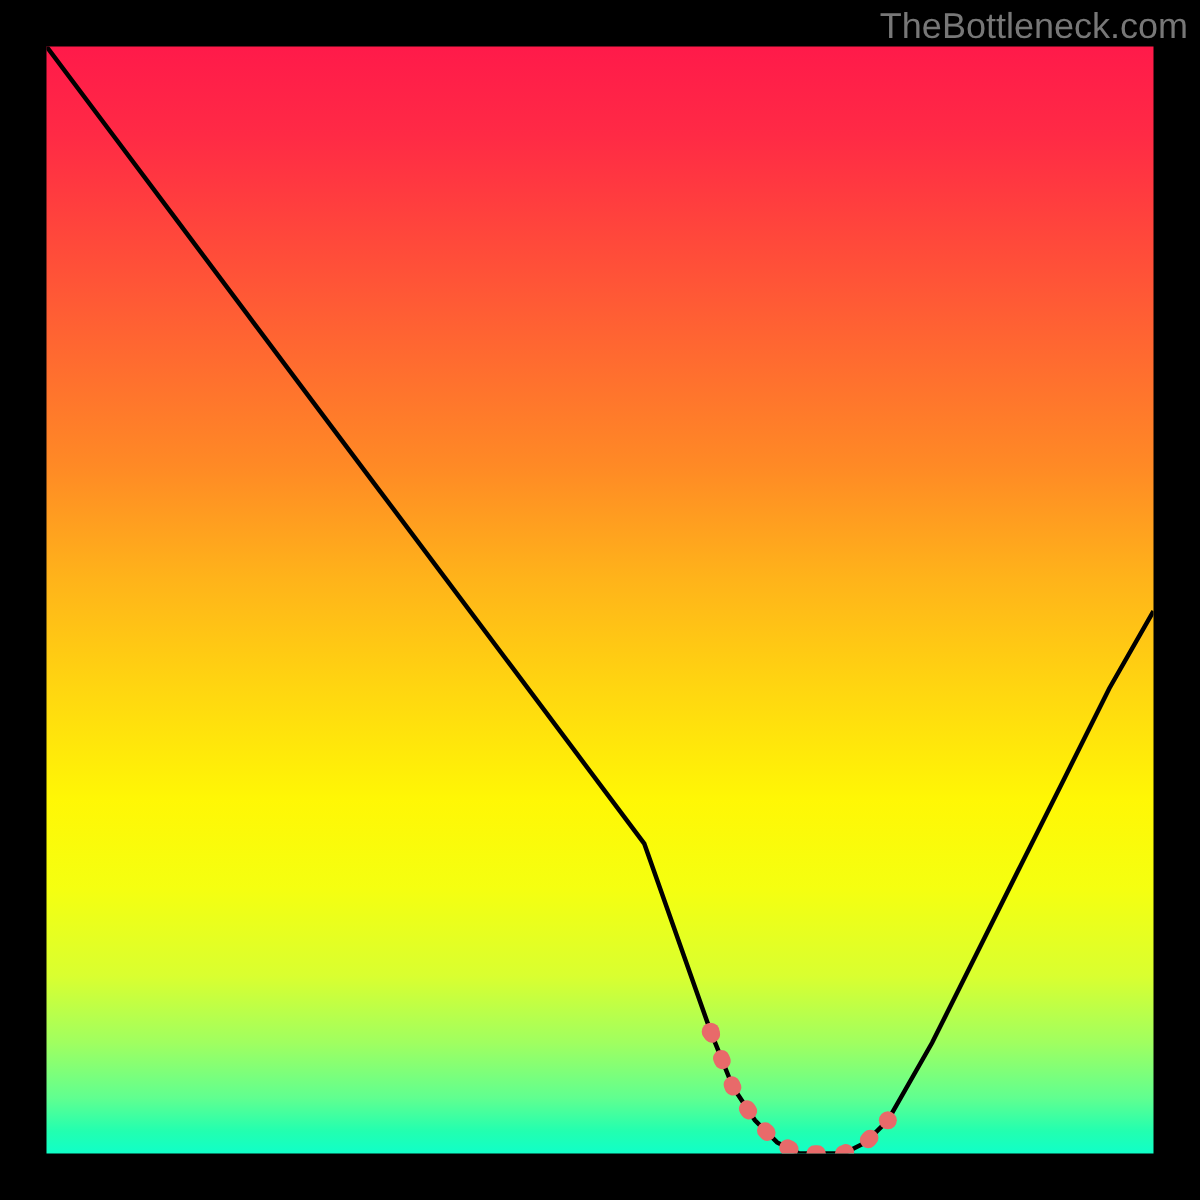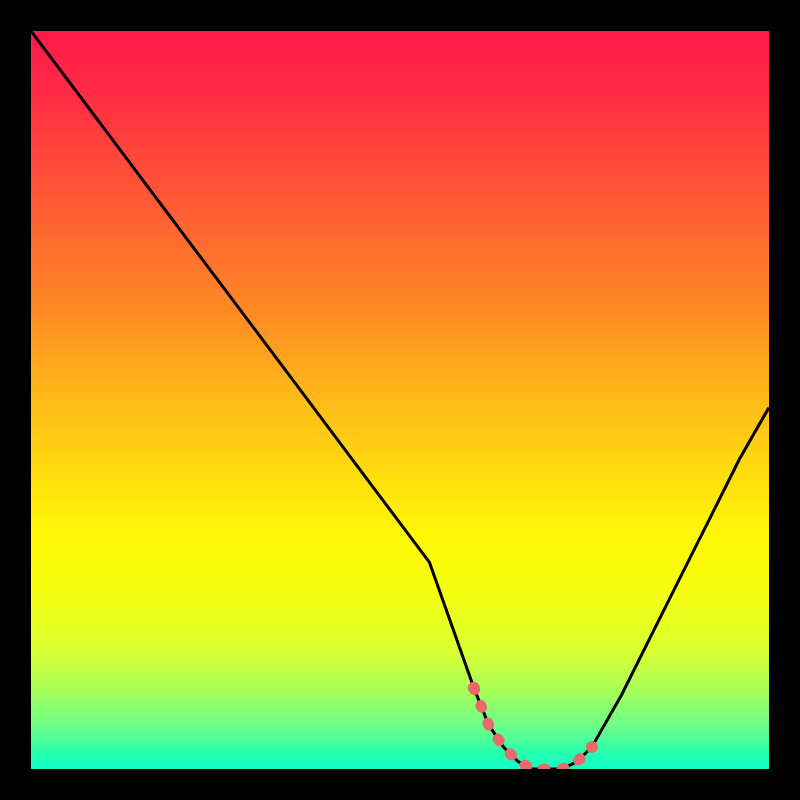--- a/index.html
+++ b/index.html
@@ -54,20 +54,21 @@
     inset: 0;
     width: 100%;
     height: 100%;
     z-index: 2;
   }
 </style>
 </head>
 <body>
 
 <div class="canvas">
+  <div class="watermark">TheBottleneck.com</div>
   <div class="plot-area">
     <div class="gradient-bg"></div>
     <svg class="curve" viewBox="0 0 738 738" preserveAspectRatio="none">
       <g id="curve-group">
           <path d="M 0.0 0.0 L 44.3 59.0 L 88.6 118.1 L 132.8 177.1 L 177.1 236.2 L 221.4 295.2 L 265.7 354.2 L 310.0 413.3 L 354.2 472.3 L 398.5 531.4 L 442.8 656.8 L 457.6 693.7 L 472.3 715.9 L 487.1 730.6 L 501.8 738.0 L 516.6 738.0 L 531.4 738.0 L 546.1 730.6 L 560.9 715.9 L 590.4 664.2 L 619.9 605.2 L 649.4 546.1 L 679.0 487.1 L 708.5 428.0 L 738.0 376.4" fill="none" stroke="#000" stroke-width="3"></path>
           <path d="M 442.8 656.8 L 457.6 693.7 L 472.3 715.9 L 487.1 730.6 L 501.8 738.0 L 516.6 738.0 L 531.4 738.0 L 546.1 730.6 L 560.9 715.9" fill="none" stroke="#e86a6a" stroke-width="11" stroke-linecap="round" stroke-dasharray="2 17"></path>
           <circle cx="442.8" cy="656.8" r="6" fill="#e86a6a"></circle>
           <circle cx="560.9" cy="715.9" r="6" fill="#e86a6a"></circle>
         </g>
     </svg>

